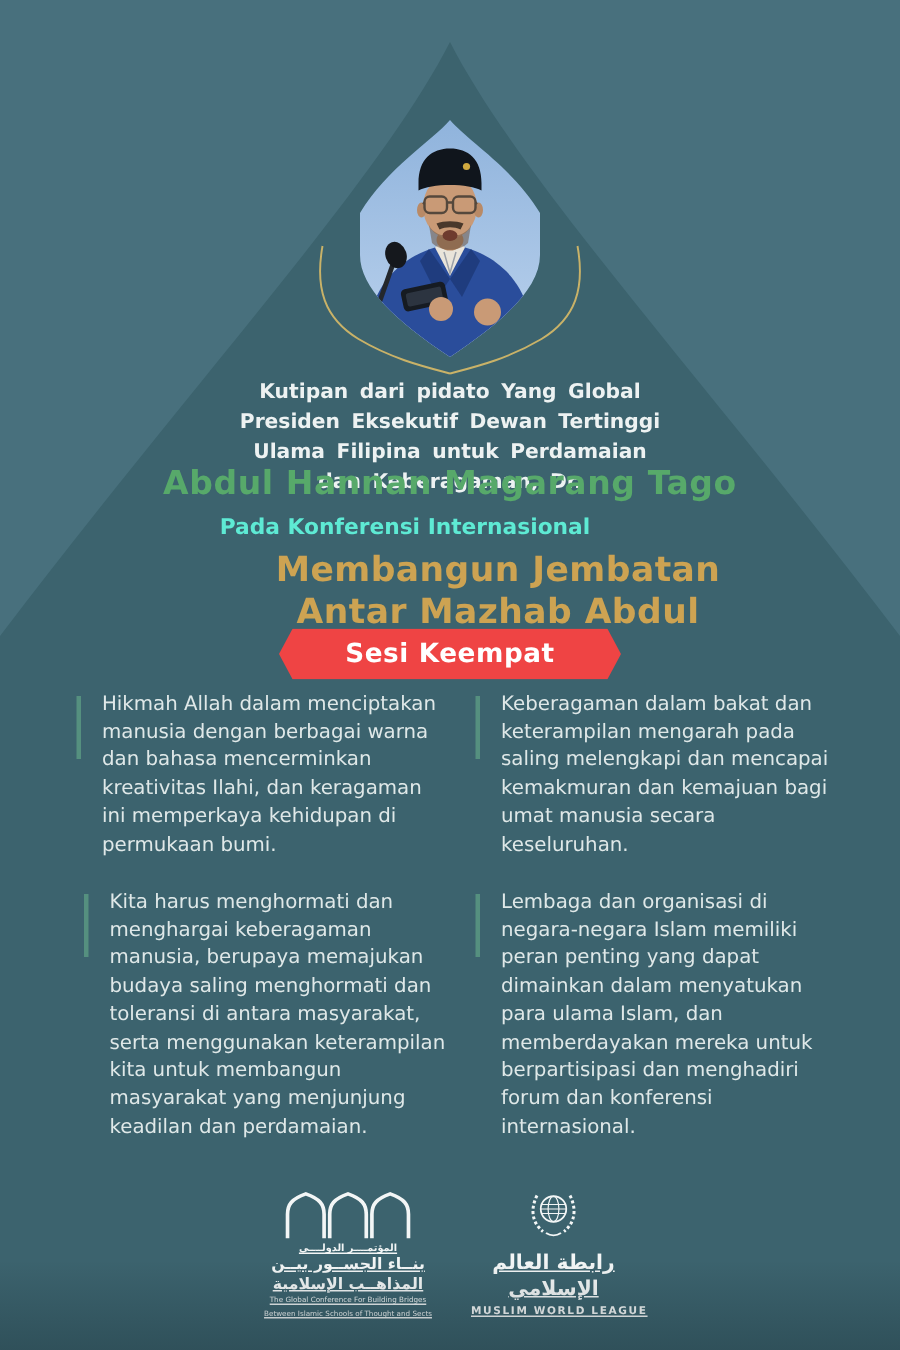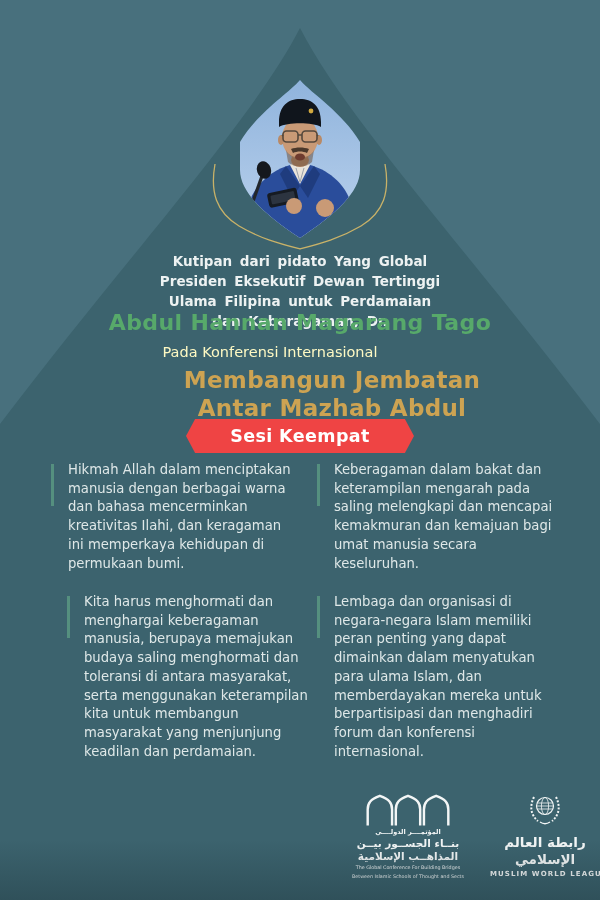--- a/index.html
+++ b/index.html
@@ -15,40 +15,40 @@
   
   .photo-wrap{position:absolute;left:228px;top:78px;width:144px;height:162px;}
   .gold-frame{position:absolute;left:205px;top:160px;width:190px;height:92px;}
 
   
   .intro{position:absolute;left:130px;top:252px;width:340px;text-align:center;
     color:#edf2f2;font-size:13.5px;font-weight:700;line-height:1.48;word-spacing:3px;}
   .speaker-name{position:absolute;left:0;top:310px;width:600px;text-align:center;
     color:#57a96a;font-size:22px;font-weight:700;letter-spacing:.4px;}
   .event-label{position:absolute;left:0;top:344px;width:540px;text-align:center;
-    color:#fef9c3;font-size:14.5px;font-weight:400;}
+    color:#5eead4;font-size:14.5px;font-weight:700;}
   .event-title{position:absolute;left:0;top:366px;width:600px;text-align:center;
     color:#cda352;font-size:23px;font-weight:700;line-height:1.22;letter-spacing:.3px;padding-left:32px;}
   .session-badge{position:absolute;left:186px;top:419px;width:228px;height:34px;
     background:#ef4444;display:flex;align-items:center;justify-content:center;
     clip-path:polygon(4% 0,96% 0,100% 50%,96% 100%,4% 100%,0 50%);
     color:#ffffff;font-size:17.5px;font-weight:700;letter-spacing:.4px;}
 
   
   .quote{position:absolute;width:244px;padding-left:17px;box-sizing:border-box;
     color:#dfe8e8;font-size:13.2px;font-weight:500;line-height:1.42;}
   .quote .bar{position:absolute;left:0;top:3px;width:3px;height:42px;background:#55907f;}
   .q1{left:51px;top:461px;}
   .q2{left:317px;top:461px;}
-  .q3{left:67px;top:593px;}
+  .q3{left:56px;top:593px;}
   .q4{left:317px;top:593px;}
 
   
   .footer{position:absolute;left:0;bottom:20px;width:600px;display:flex;
-    justify-content:flex-end;align-items:flex-start;gap:26px;color:#f3f6f6;}
+    justify-content:center;align-items:flex-start;gap:26px;color:#f3f6f6;text-decoration:underline;}
   .logo-block{text-align:center;}
   .conf-logo{width:112px;}
   .conf-arches{width:90px;height:33px;display:block;margin:0 auto 2px auto;}
   .conf-ar-small{font-size:6.5px;font-weight:700;line-height:1.3;}
   .conf-ar-big{font-size:10.5px;font-weight:700;line-height:1.25;}
   .conf-en{font-size:4.8px;line-height:1.35;margin-top:2px;opacity:.95;}
   .mwl-logo{width:110px;}
   .mwl-emblem{width:40px;height:40px;display:block;margin:0 auto 1px auto;}
   .mwl-ar{font-size:13.5px;font-weight:700;line-height:1.2;}
   .mwl-en{font-size:7px;font-weight:700;letter-spacing:1.1px;margin-top:3px;white-space:nowrap;}

